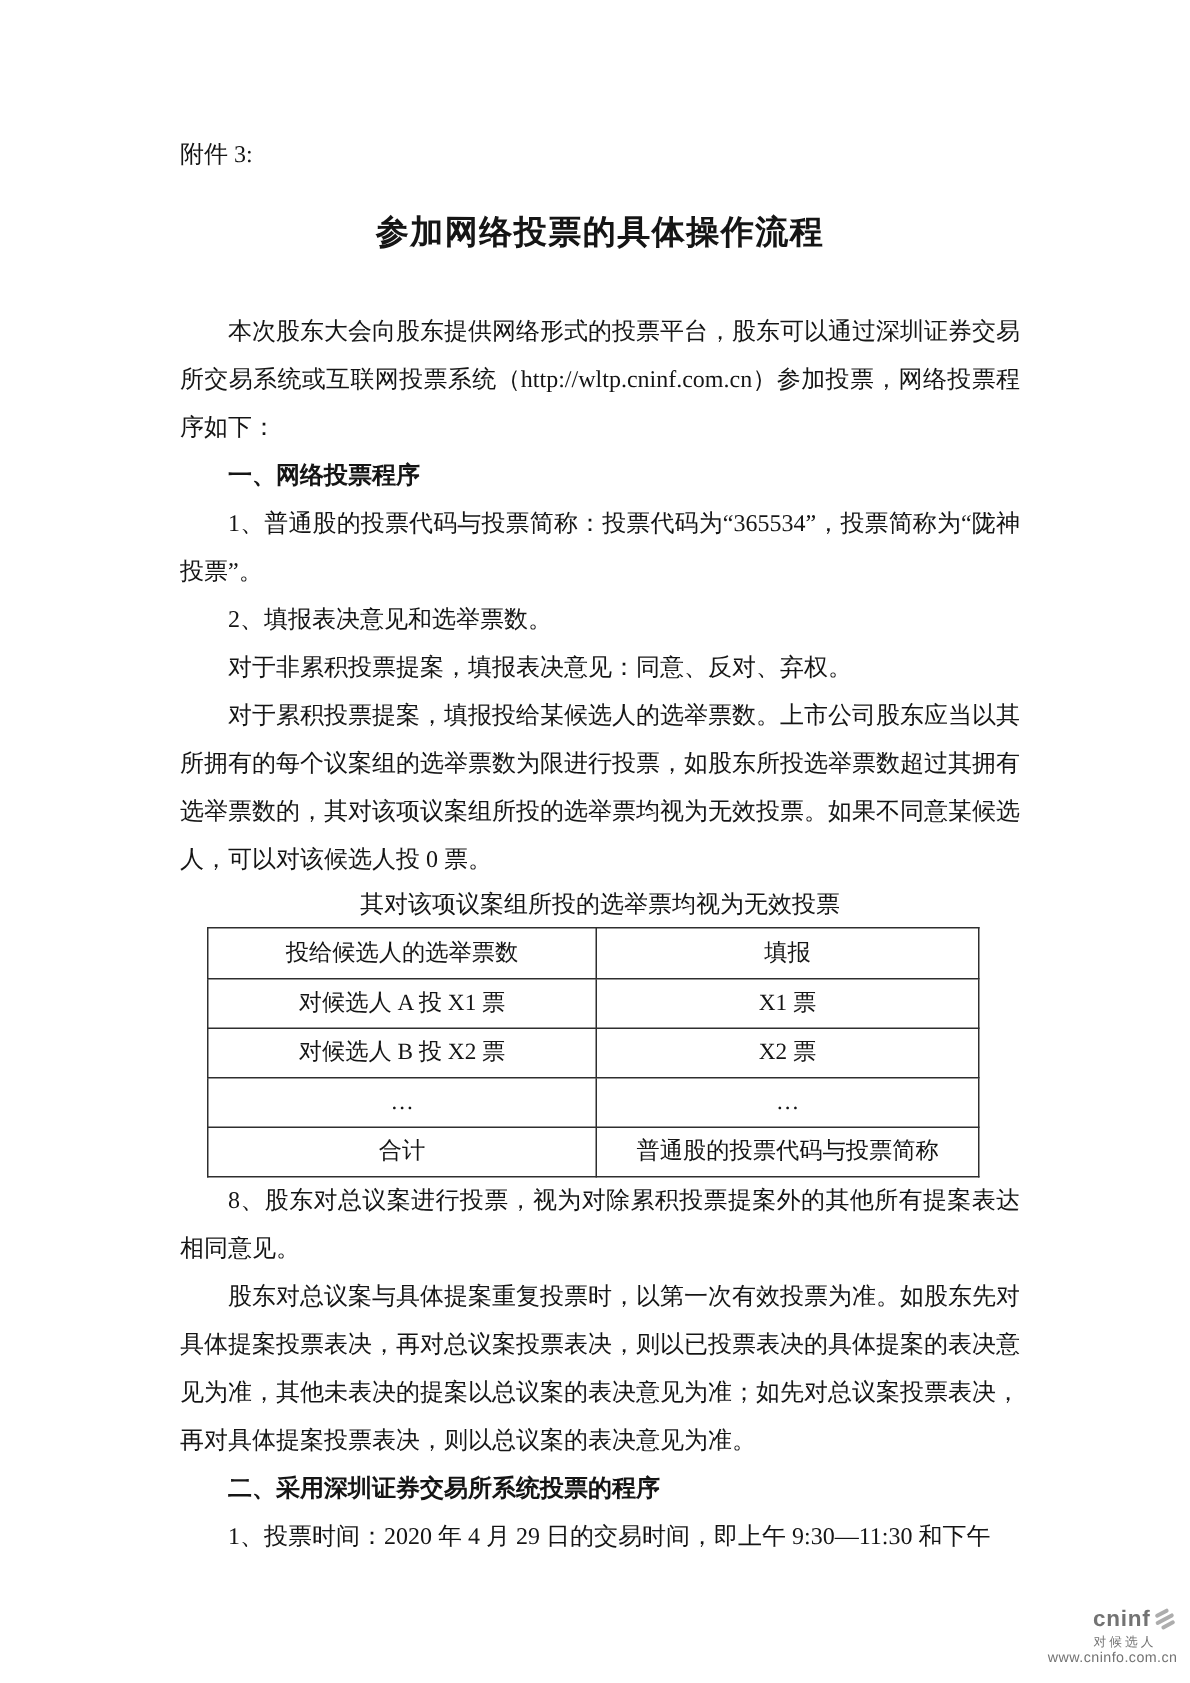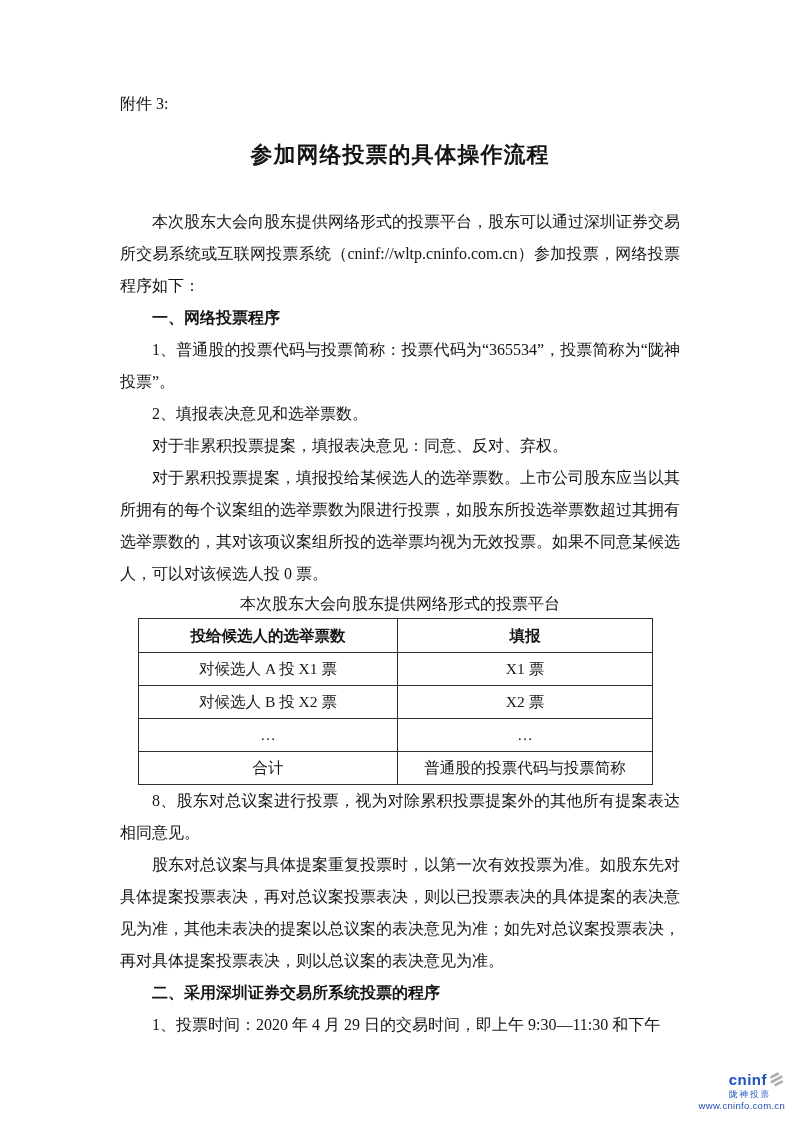--- a/index.html
+++ b/index.html
@@ -58,36 +58,36 @@
   }
   table.vote-table td,table.vote-table th{
     border:1.6px solid #2e2e2e;
     text-align:center;
     vertical-align:middle;
     padding:0 4px;
     font-size:15.5px;
   }
   table.vote-table th{
     font-family:"Liberation Sans","DejaVu Sans",sans-serif;
-    font-weight:700;
+    font-weight:400;
     height:33px;
   }
   table.vote-table td{
     font-family:"Liberation Serif","DejaVu Serif",serif;
     font-weight:400;
     height:29px;
   }
   col.c1{width:259px;}
   col.c2{width:255px;}
   .footer-logo{
     position:absolute;
     right:8px;
     bottom:12px;
     text-align:right;
-    color:#1d4ed8;
+    color:#737373;
     font-family:"Liberation Sans","DejaVu Sans",sans-serif;
     line-height:1;
   }
   .brand-row{
     display:flex;
     align-items:center;
     justify-content:flex-end;
     gap:1px;
   }
   .brand-text{
@@ -107,30 +107,30 @@
 </style>
 </head>
 <body>
 
 <div class="content">
 
   <div class="attach">附件 3:</div>
 
   <div class="doc-title">参加网络投票的具体操作流程</div>
 
-  <p class="body-p">本次股东大会向股东提供网络形式的投票平台，股东可以通过深圳证券交易所交易系统或互联网投票系统（cninf://wltp.cninfo.com.cn）参加投票，网络投票程序如下：</p>
+  <p class="body-p">本次股东大会向股东提供网络形式的投票平台，股东可以通过深圳证券交易所交易系统或互联网投票系统（http://wltp.cninf.com.cn）参加投票，网络投票程序如下：</p>
 
   <div class="sec-heading">一、网络投票程序</div>
 
   <p class="body-p">1、普通股的投票代码与投票简称：投票代码为“365534”，投票简称为“陇神投票”。</p>
   <p class="body-p">2、填报表决意见和选举票数。</p>
   <p class="body-p">对于非累积投票提案，填报表决意见：同意、反对、弃权。</p>
   <p class="body-p">对于累积投票提案，填报投给某候选人的选举票数。上市公司股东应当以其所拥有的每个议案组的选举票数为限进行投票，如股东所投选举票数超过其拥有选举票数的，其对该项议案组所投的选举票均视为无效投票。如果不同意某候选人，可以对该候选人投 0 票。</p>
 
-  <div class="tbl-caption">本次股东大会向股东提供网络形式的投票平台</div>
+  <div class="tbl-caption">其对该项议案组所投的选举票均视为无效投票</div>
 
   <table class="vote-table">
     <colgroup>
         <col class="c1">
         <col class="c2">
       </colgroup>
     <tbody>
         <tr>
       <th>投给候选人的选举票数</th>
       <th>填报</th>
@@ -169,15 +169,15 @@
     <span style="display:inline-block;line-height:0;">
       <svg width="17" height="17" viewBox="0 0 20 20">
         <g transform="rotate(-28 10 10)" fill="#adadad">
           <rect x="4.5" y="3.2" width="11.5" height="3.1" rx="1.5"></rect>
           <rect x="2.2" y="8.4" width="15.6" height="3.1" rx="1.5"></rect>
           <rect x="4.5" y="13.6" width="11.5" height="3.1" rx="1.5"></rect>
         </g>
       </svg>
     </span>
   </div>
-  <div class="cn-name">陇神投票</div>
+  <div class="cn-name">对候选人</div>
   <div class="site-url">www.cninfo.com.cn</div>
 </div>
 
 </body></html>

